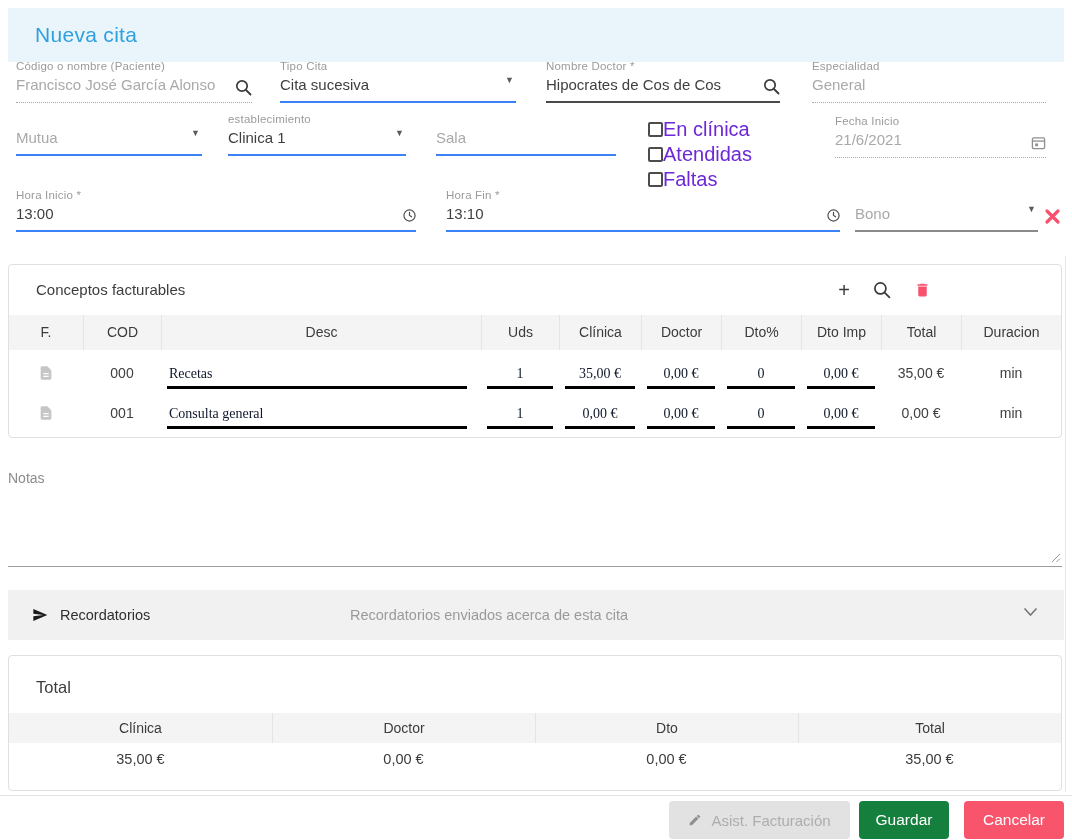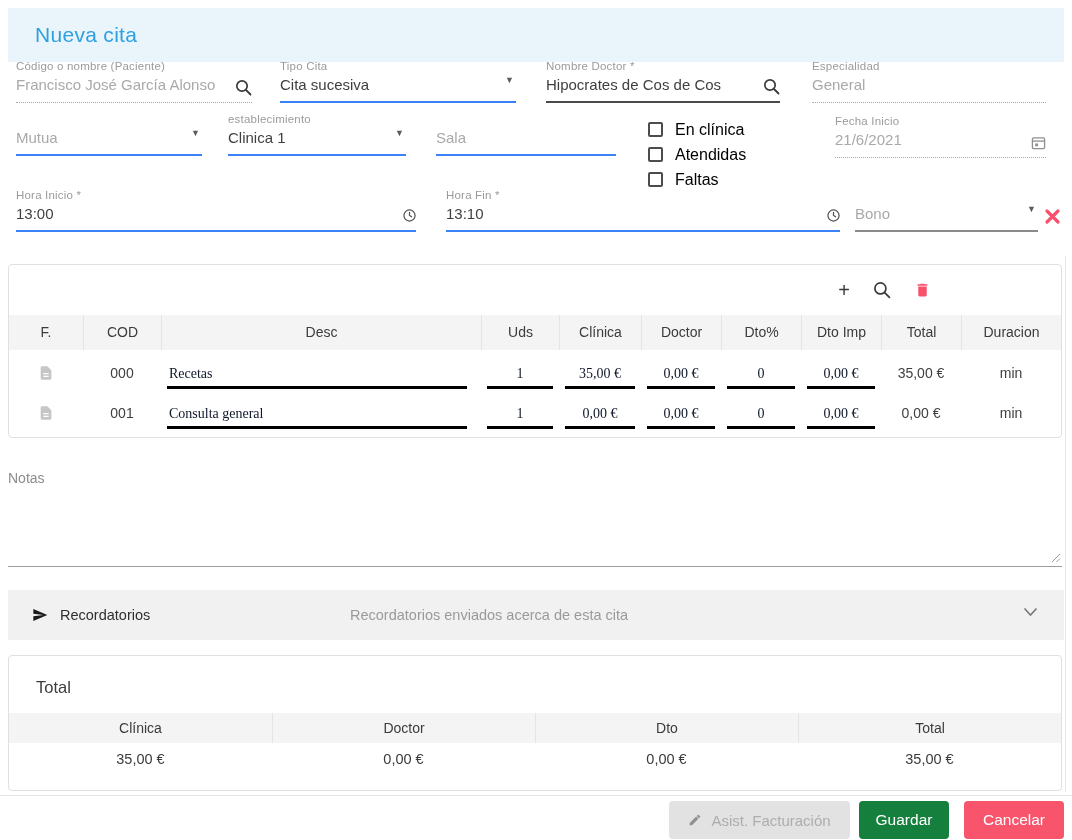--- a/index.html
+++ b/index.html
@@ -23,21 +23,21 @@
   .u-solid  { border-bottom:2px solid #3b82f6; }
   .u-strong { border-bottom:2px solid #4a4a4a; }
   .u-dotted { border-bottom:1px dotted #a8a8a8; }
   .dd { font-size:9px; color:#5c5c5c; line-height:1; padding-right:2px; }
   .icon { display:inline-flex; align-items:center; justify-content:center; }
 
   
   .cb-group { position:absolute; left:648px; top:121px; }
   .cb-row { display:flex; align-items:center; height:17px; margin-bottom:8px; cursor:default; }
   .cb-box { width:15px; height:15px; border:2px solid #4c4c4c; border-radius:2px; background:#fff; }
-  .cb-label { font-size:16px; color:#000000; margin-left:12px; }
+  .cb-label { font-size:20px; color:#6d28d9; }
 
   
   .card { position:absolute; background:#fff; border:1px solid #e0e0e0; border-radius:4px; }
   .c1 { left:8px; top:264px; width:1054px; height:174px; }
   .c1-title { position:absolute; left:27px; top:0; height:50px; line-height:50px; font-size:15px; color:#3d3d3d; }
   .c1-tools { position:absolute; right:130px; top:0; height:50px; display:flex; align-items:center; gap:23px; }
   .plus-g { font-size:20px; color:#3a3a3a; font-weight:400; line-height:1; cursor:pointer; }
   .tgrid { display:grid; grid-template-columns:74px 78px 320px 78px 82px 80px 80px 80px 80px 1fr; align-items:center; }
   .thead { position:absolute; left:0; top:50px; width:100%; height:35px; background:#f4f4f4; }
   .thead > div { text-align:center; font-size:14px; color:#3b3b3b; line-height:35px; height:35px; }
@@ -220,20 +220,21 @@
     </div>
   </div>
 
   <span class="x-clear icon">
     <svg width="17" height="17" viewBox="0 0 17 17">
         <path d="M3 3 L14 14 M14 3 L3 14" stroke="#f8516d" stroke-width="3.2" stroke-linecap="round"></path>
       </svg>
   </span>
 
   <div class="card c1">
+    <div class="c1-title">Conceptos facturables</div>
     <div class="c1-tools">
       <span class="plus-g">+</span>
       <span class="icon">
         <svg width="18" height="18" viewBox="0 0 17 17">
             <circle cx="7" cy="7" r="5.2" fill="none" stroke="#3a3a3a" stroke-width="1.6"></circle>
             <line x1="11" y1="11" x2="15.5" y2="15.5" stroke="#3a3a3a" stroke-width="1.7" stroke-linecap="round"></line>
           </svg>
       </span>
       <span class="icon">
         <svg width="17" height="18" viewBox="0 0 24 24">

